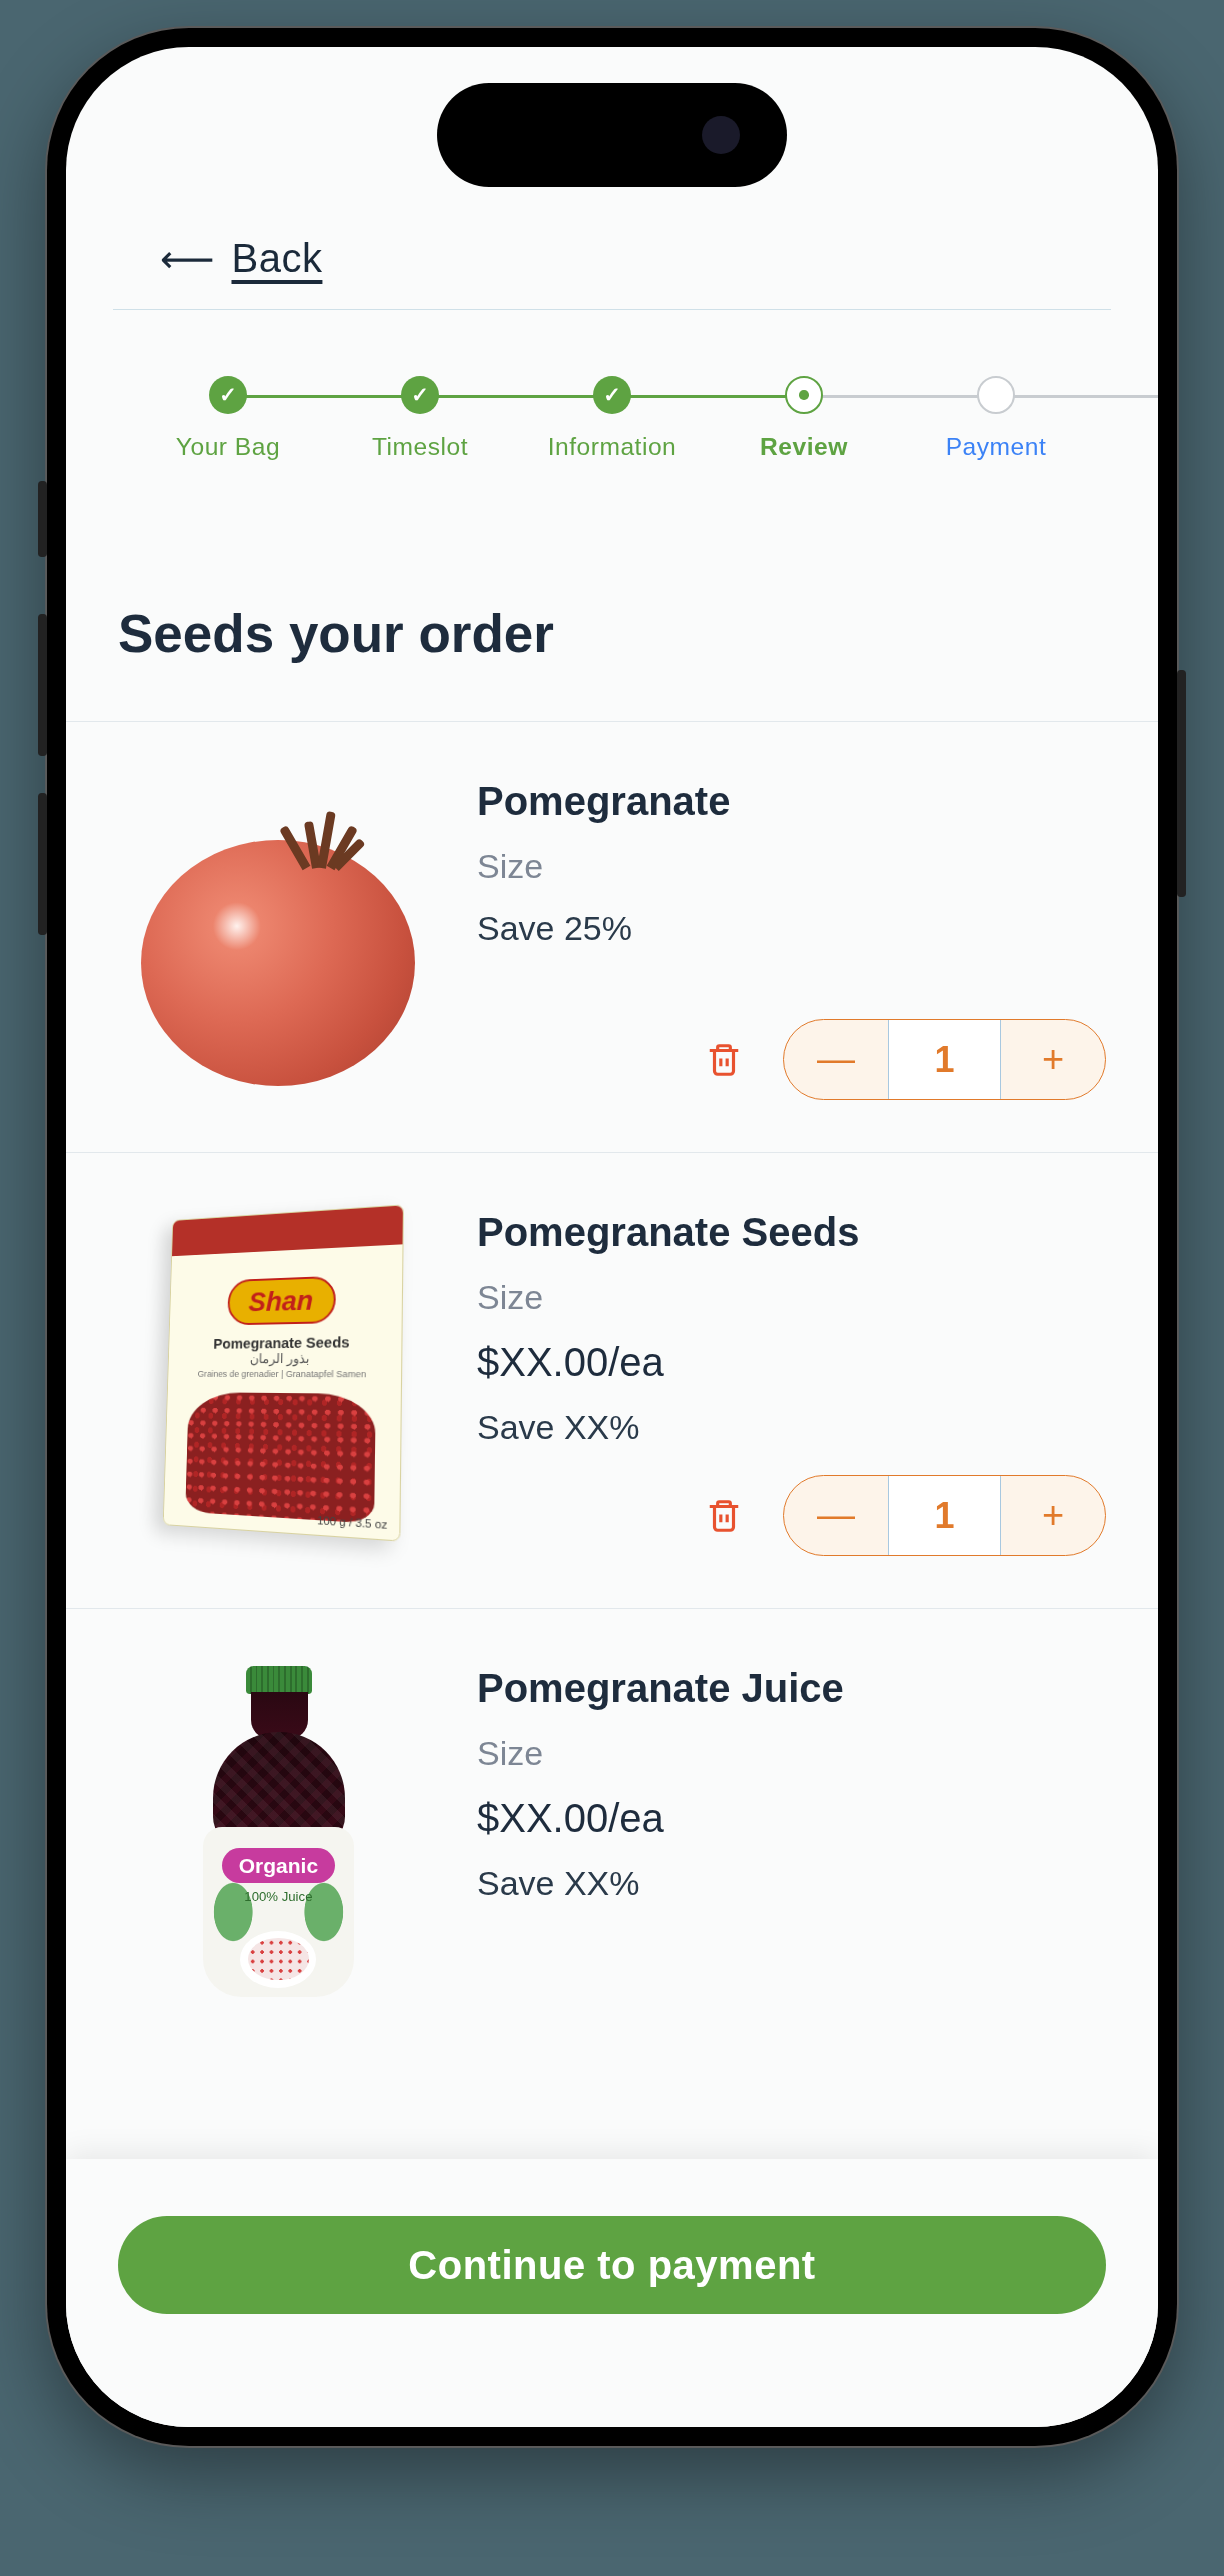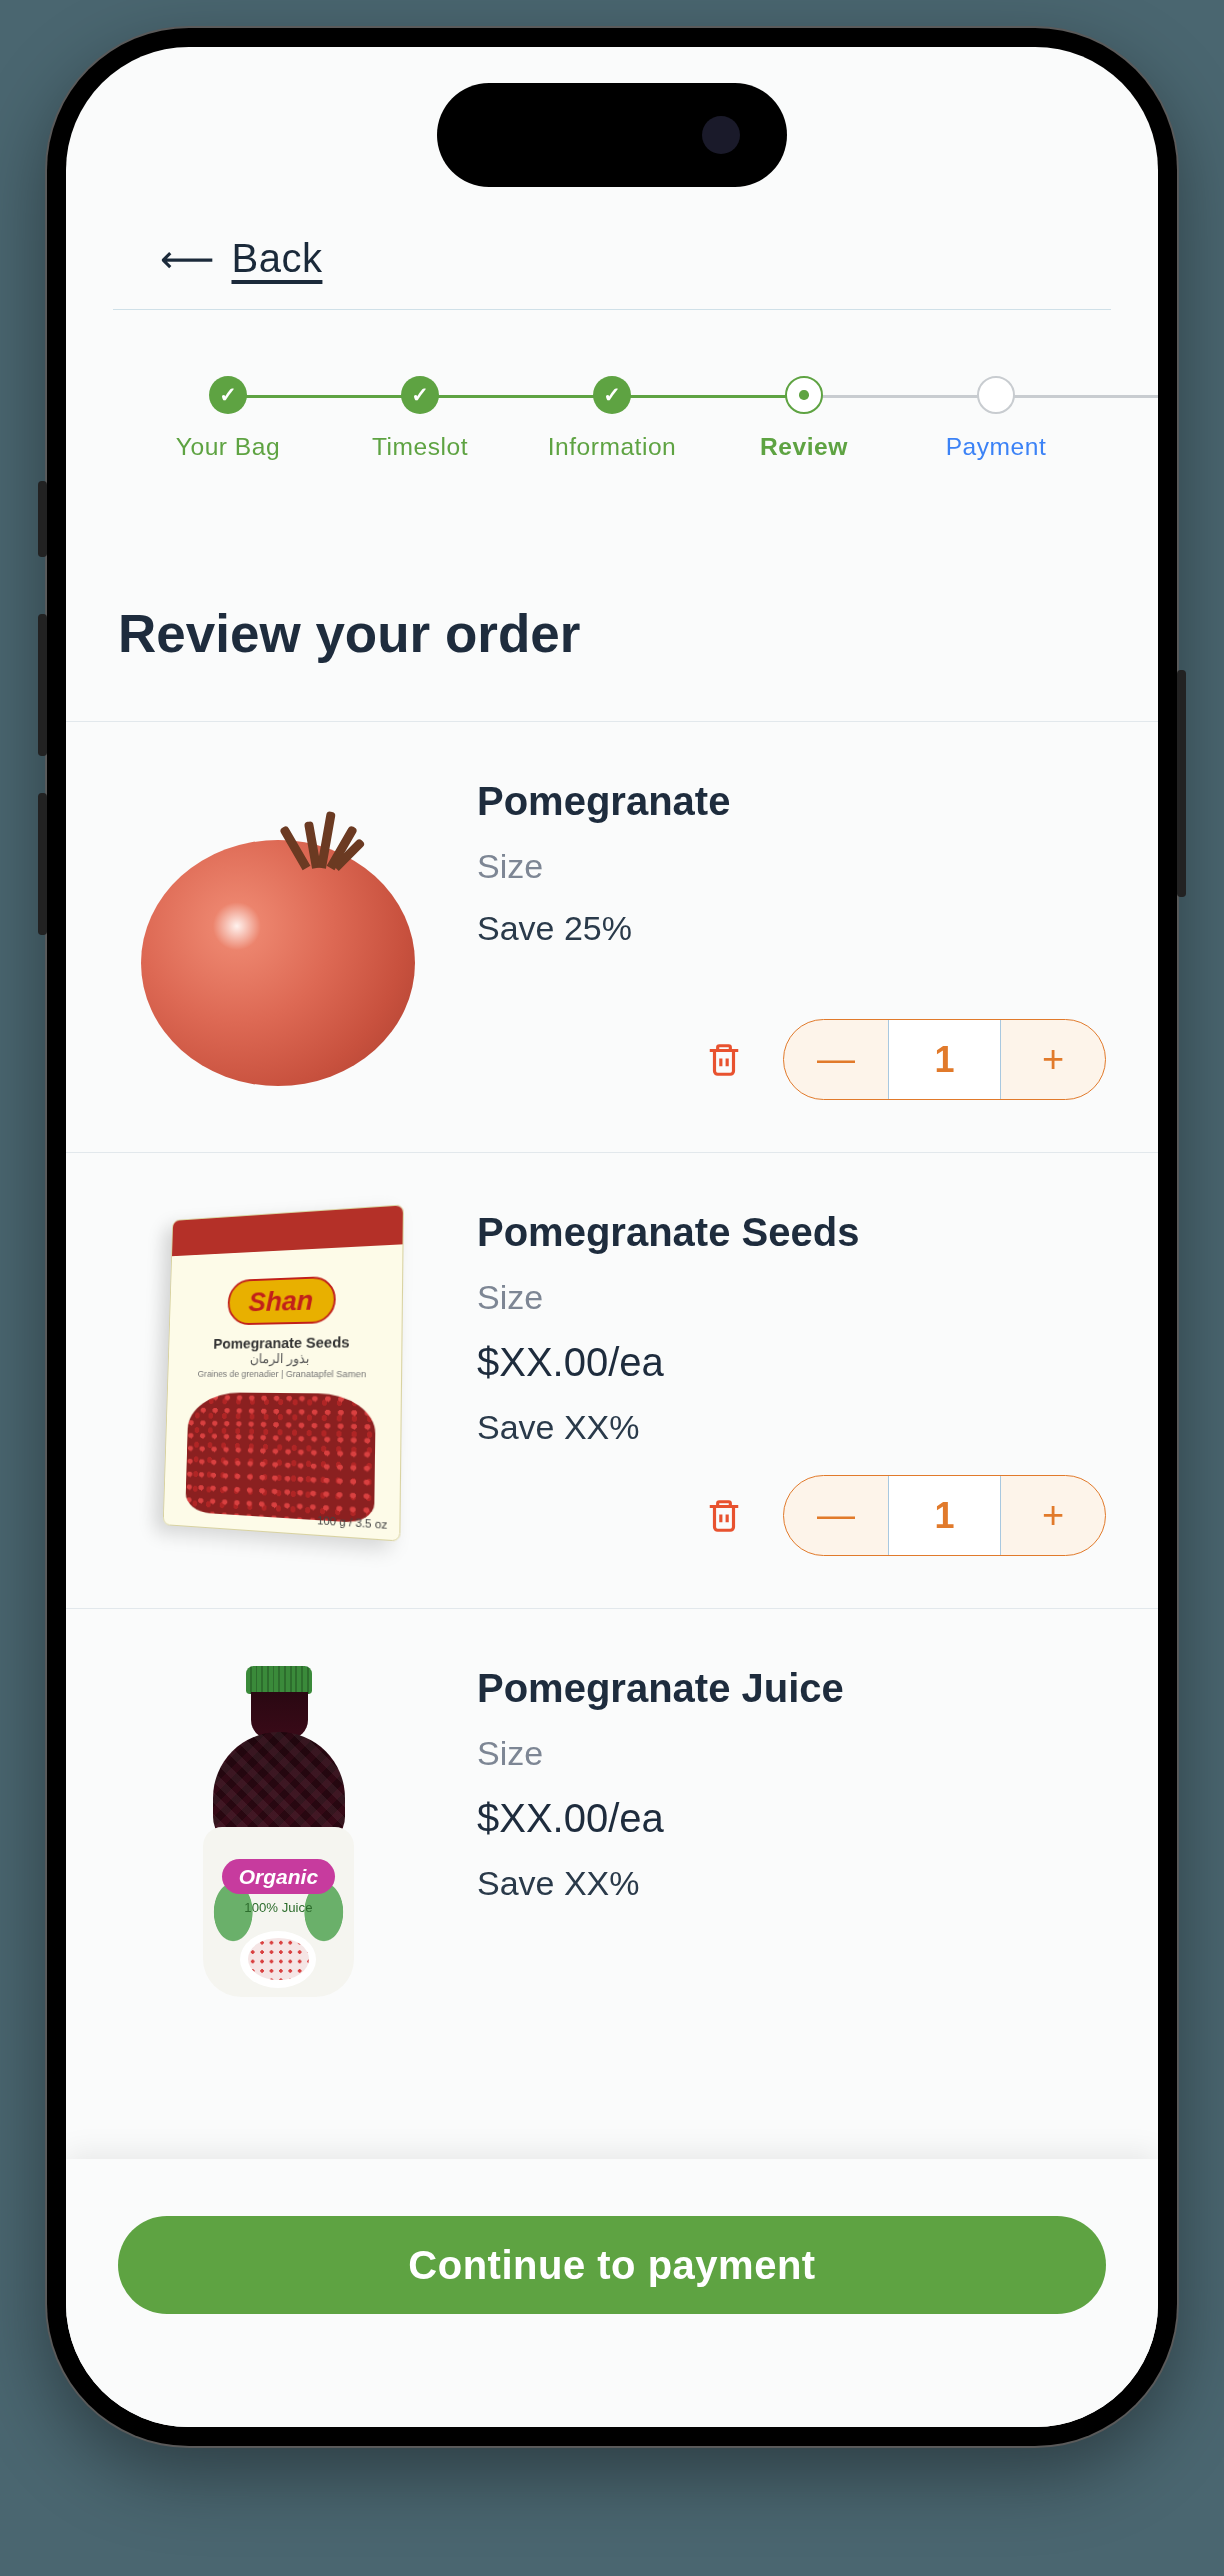--- a/index.html
+++ b/index.html
@@ -335,22 +335,22 @@
     overflow:hidden;
     display:flex; flex-direction:column; align-items:center;
   }
   .juice .leaves {
     position:absolute; inset:0;
     background:
       radial-gradient(ellipse 38px 57px at 20% 50%, #6ab06a 0 50%, transparent 52%),
       radial-gradient(ellipse 38px 57px at 80% 50%, #6ab06a 0 50%, transparent 52%);
   }
   .juice .org {
-    margin-top:32px;
-    background:#c73b9e; color:#fff; font-weight:700; font-style:italic;
+    margin-top:21px;
+    background:#c73b9e; color:#fff; font-weight:700; 
     padding:5.7px 17px; border-radius:38px; font-size:21px;
     position:relative; z-index:2;
   }
   .juice .j100 { margin-top:5.7px; font-size:13.2px; color:#2d6d2d; position:relative; z-index:2;}
   .juice .pom-slice {
     position:absolute; bottom:9.4px; left:50%; transform:translateX(-50%);
     width:76px; height:57px; background:#fff; border-radius:50%;
     overflow:hidden; z-index:1;
   }
   .juice .pom-slice::after{
@@ -397,21 +397,21 @@
           <div class="step-line gray"></div>
           <div class="step-label current">Review</div>
         </div>
         <div class="step">
           <div class="step-circle pending"></div>
           <div class="step-line gray"></div>
           <div class="step-label pending">Payment</div>
         </div>
       </div>
 
-      <div class="heading">Review your order</div>
+      <div class="heading">Seeds your order</div>
 
       <div class="items">
 
         <div class="item">
           <div class="item-img">
             <div class="pom-fruit">
               <div class="body"></div>
               <div class="crown">
                   <span></span>
                   <span></span>

